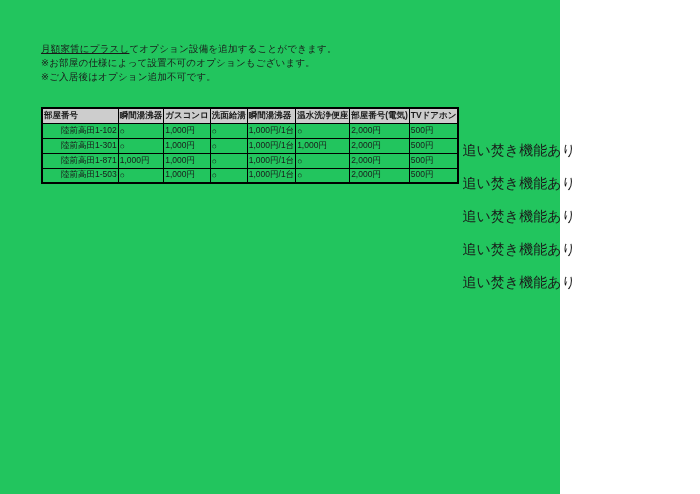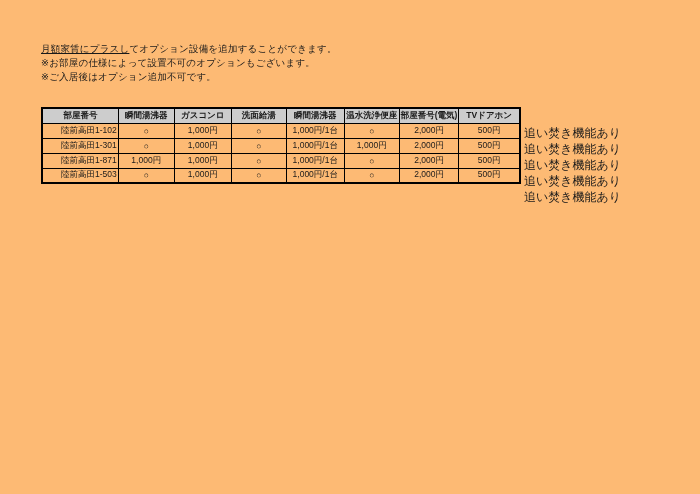--- a/index.html
+++ b/index.html
@@ -5,23 +5,23 @@
   * { margin: 0; padding: 0; box-sizing: border-box; }
   html, body {
     width: 700px; height: 494px;
     background: #ffffff;
     font-family: "Liberation Sans", "DejaVu Sans", sans-serif;
     color: #1a1a1a;
     overflow: hidden;
   }
   .page {
     position: relative;
-    width: 700px; height: 494px;
+    width: 560px; height: 494px;
     padding: 42px 0 0 41px;
-    background: #fdba74;
+    background: #22c55e;
   }
   
   .intro p {
     font-size: 9.5px;
     line-height: 14px;
     letter-spacing: 0.2px;
     white-space: nowrap;
   }
   .intro .u {
     text-decoration: underline;
@@ -36,21 +36,21 @@
   table.options {
     border-collapse: collapse;
     border: 2px solid #000;
     table-layout: fixed;
   }
   table.options th,
   table.options td {
     border: 1px solid #000;
     height: 15px;
     font-size: 8.5px;
-    text-align: center;
+    text-align: left;
     vertical-align: middle;
     padding: 0 1px;
     white-space: nowrap;
     overflow: hidden;
   }
   table.options th {
     background: var(--header-bg, #cdcdcd);
     font-weight: bold;
     font-size: 8.5px;
   }
@@ -67,22 +67,23 @@
   col.c6 { width: 59px; }
   col.c7 { width: 61px; }
   
   .side-notes {
     margin-top: 18px;
     margin-left: 3px;
   }
   .side-note {
     height: 16px;
     line-height: 16px;
-    font-size: 12px;
+    font-size: 14px;
     white-space: nowrap;
+    margin-top: 17px;
   }
 </style>
 </head>
 <body>
 
 <div class="page">
 
   <div class="intro">
     <p><span class="u">月額家賃にプラスし</span><span>てオプション設備を追加することができます。</span></p>
     <p>※お部屋の仕様によって設置不可のオプションもございます。</p>

